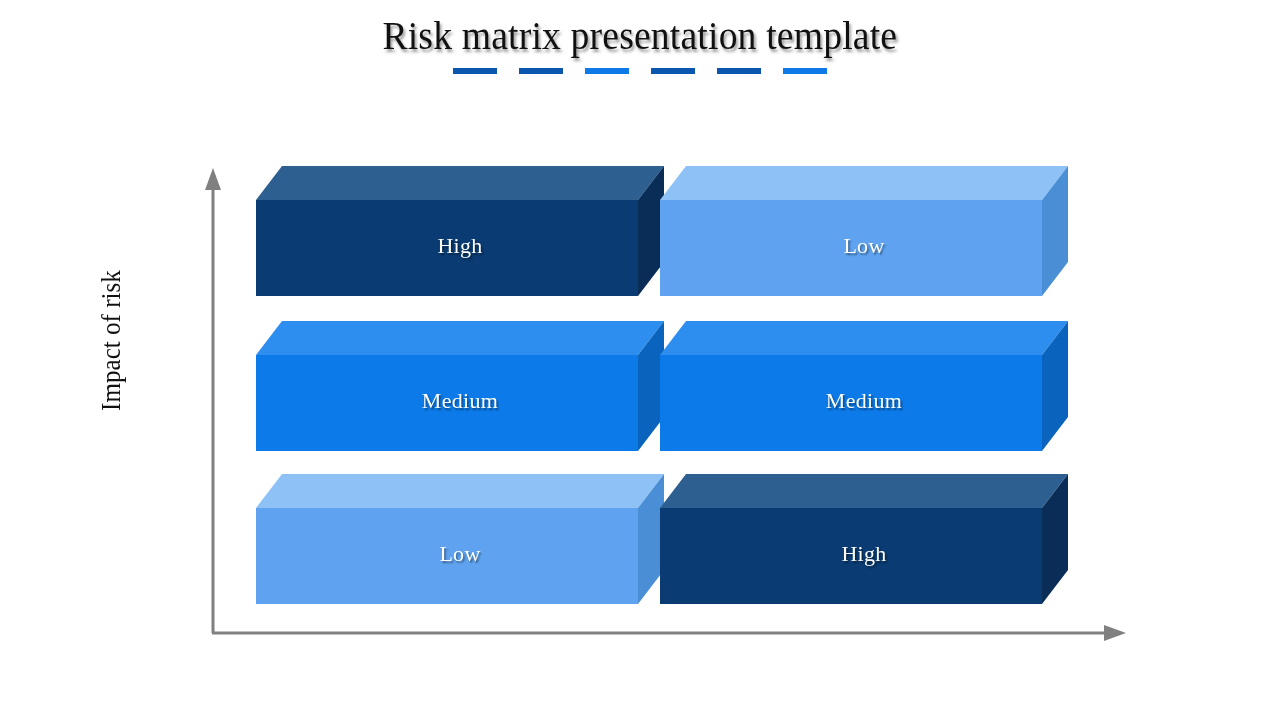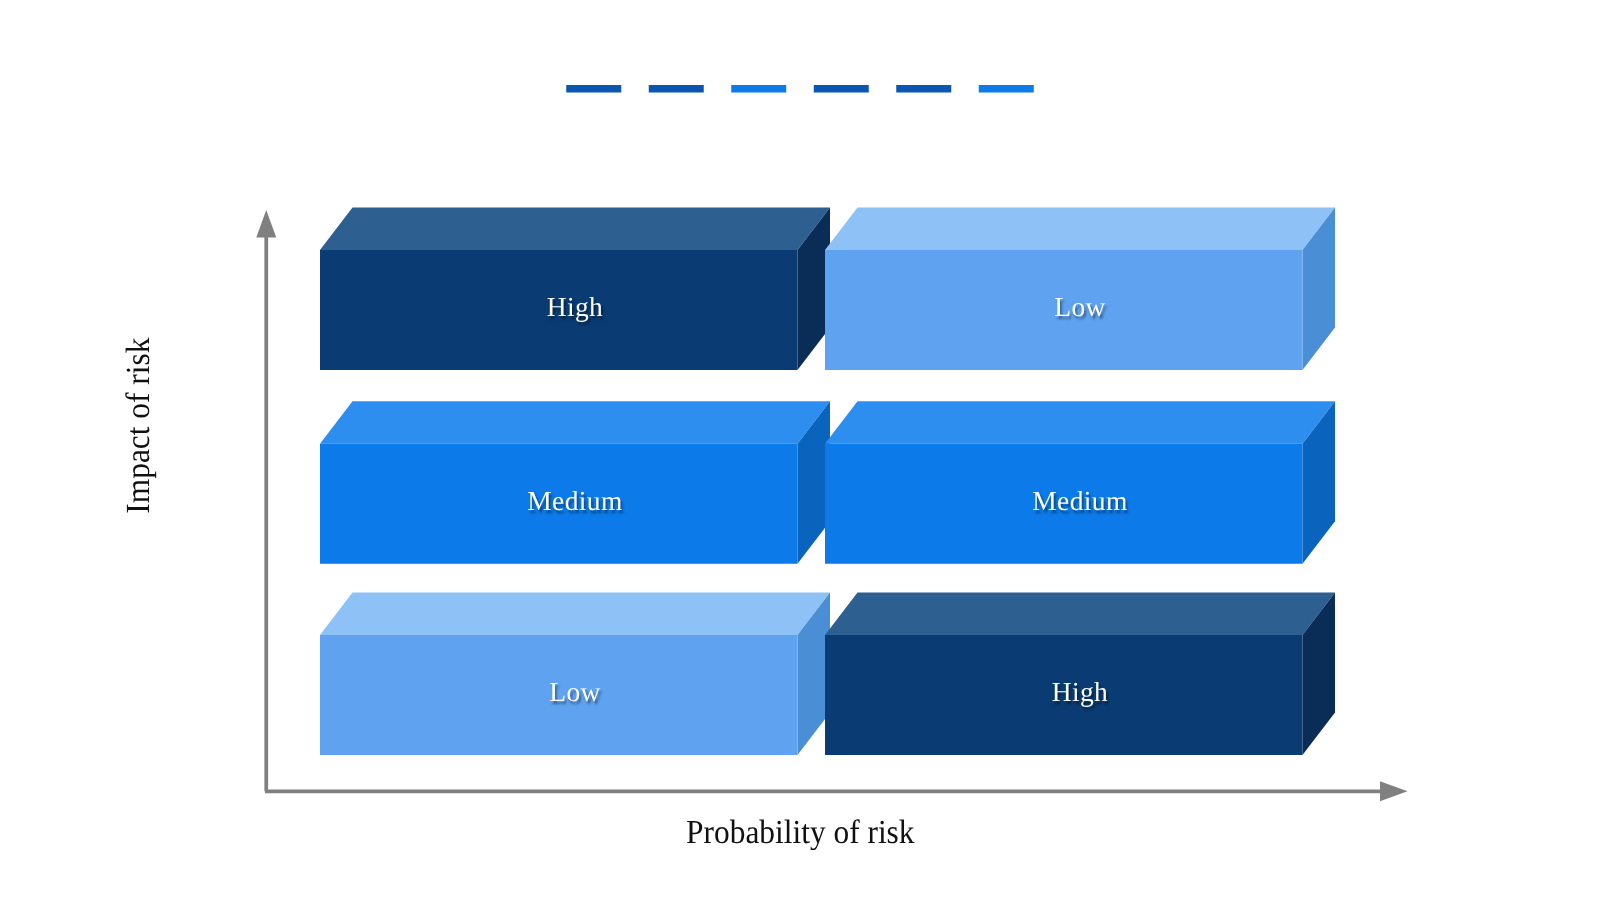--- a/index.html
+++ b/index.html
@@ -116,20 +116,23 @@
     letter-spacing: 0.3px;
     z-index: 5;
     pointer-events: none;
   }
 </style>
 </head>
 <body>
 
 <div id="slide">
 
+  <div id="title-block">
+    <h1 id="slide-title">Risk matrix presentation template</h1>
+  </div>
 
   <div id="dash-row">
     <span class="dash" style="background: rgb(11, 87, 176);"></span>
     <span class="dash" style="background: rgb(11, 87, 176);"></span>
     <span class="dash" style="background: rgb(13, 122, 232);"></span>
     <span class="dash" style="background: rgb(11, 87, 176);"></span>
     <span class="dash" style="background: rgb(11, 87, 176);"></span>
     <span class="dash" style="background: rgb(13, 122, 232);"></span>
   </div>
 
@@ -141,23 +144,20 @@
 
     <line x1="212" y1="633" x2="1108" y2="633" stroke="#808080" stroke-width="3"></line>
 
     <polygon points="1126,633 1104,641 1104,625" fill="#808080"></polygon>
   </svg>
 
   <div id="y-axis-label">
     <span>Impact of risk</span>
   </div>
 
-  <div id="x-axis-label">
-    <span>Probability of risk</span>
-  </div>
 
   <div id="matrix">
       <div class="cube" style="left: 256px; top: 166px; width: 408px; height: 130px;">
         <div style="position: absolute; left: 0px; top: 0px; width: 382px; height: 34px; background: rgb(45, 95, 145); transform: skewX(-37.4054deg); transform-origin: left bottom;"></div>
         <div style="position: absolute; left: 382px; top: 34px; width: 26px; height: 96px; background: rgb(10, 45, 87); transform: skewY(-52.5946deg); transform-origin: left bottom;"></div>
         <div style="position: absolute; left: 0px; top: 34px; width: 382px; height: 96px; background: rgb(10, 60, 115);"></div>
         <div class="cube-label" style="top: 67px;">High</div>
       </div>
       <div class="cube" style="left: 660px; top: 166px; width: 408px; height: 130px;">
         <div style="position: absolute; left: 0px; top: 0px; width: 382px; height: 34px; background: rgb(142, 194, 247); transform: skewX(-37.4054deg); transform-origin: left bottom;"></div>

